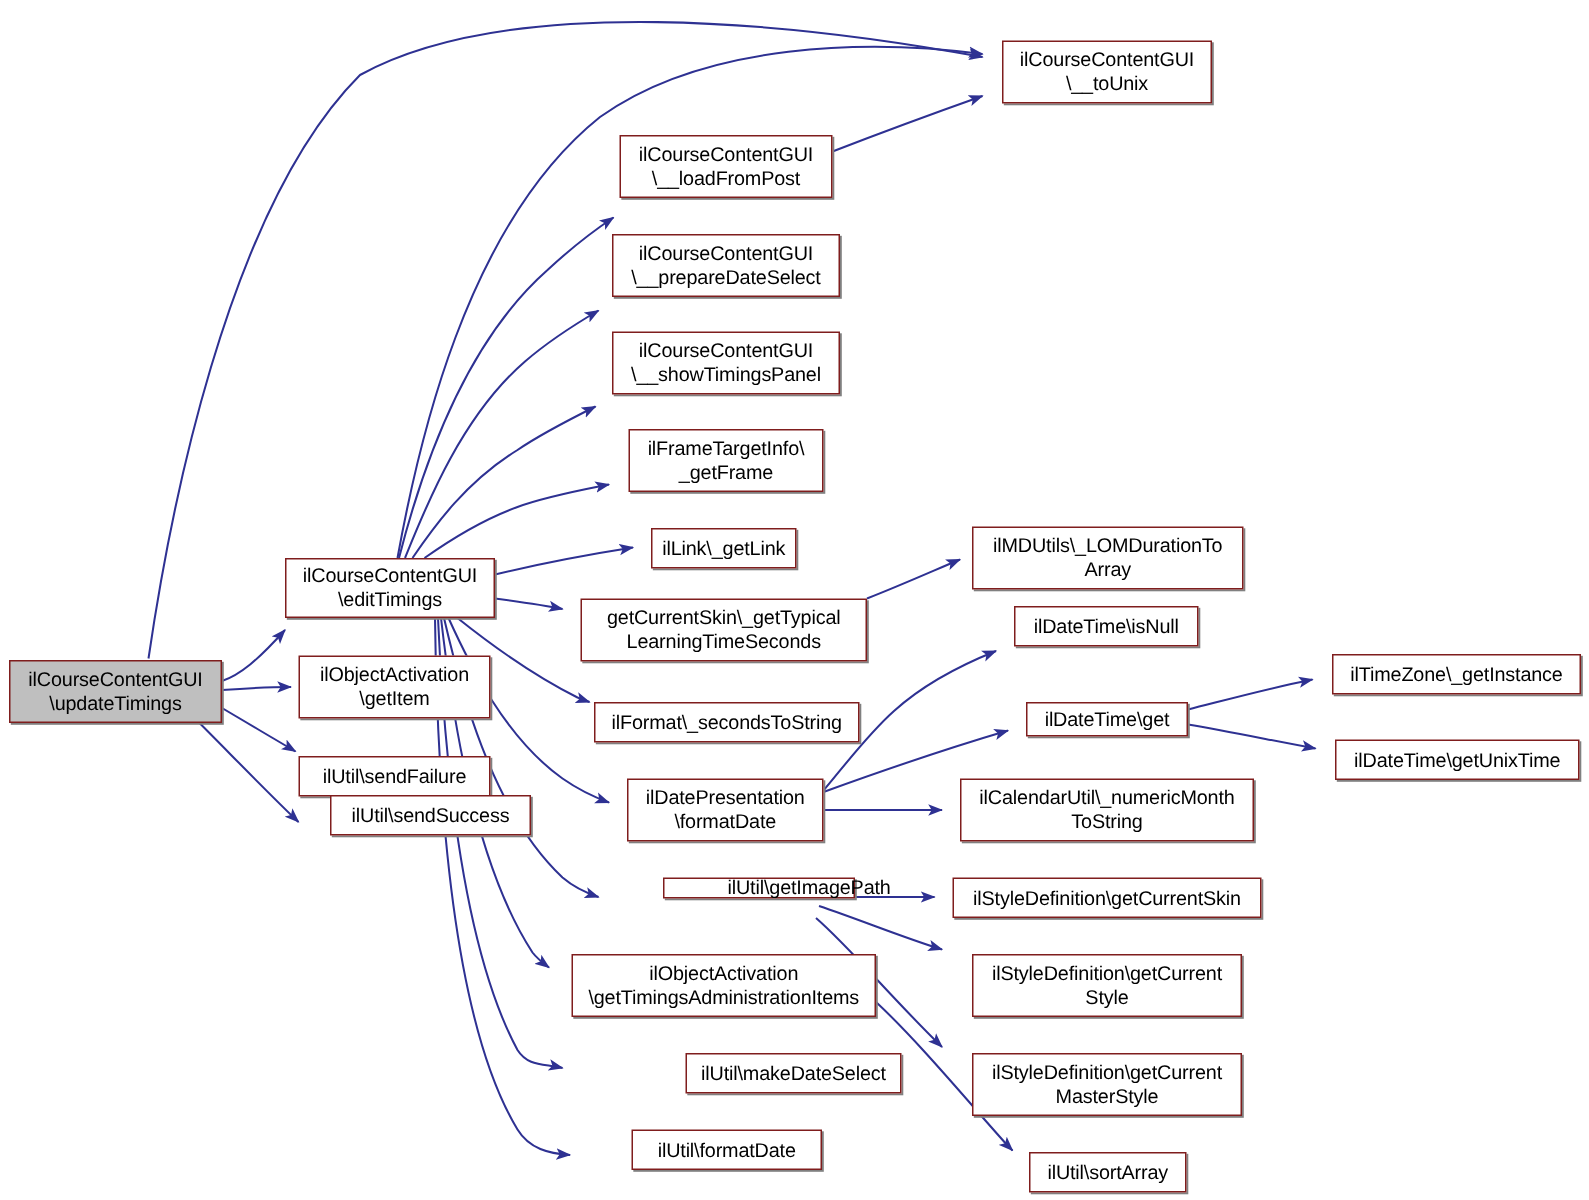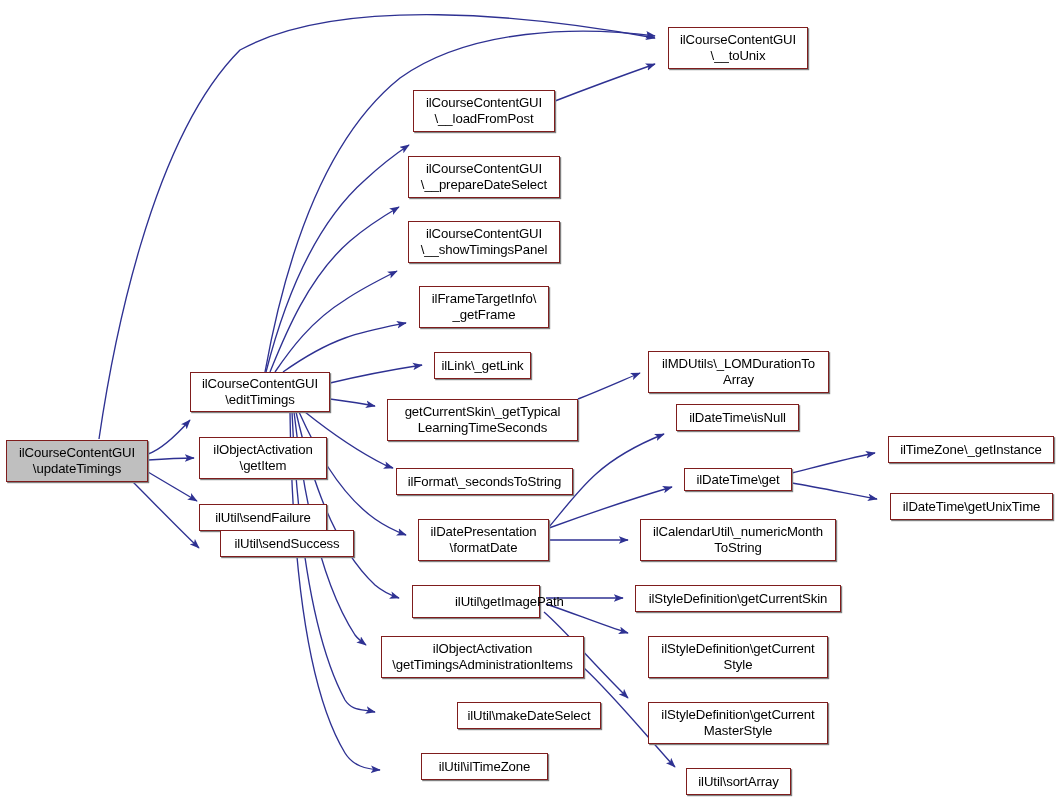--- a/index.html
+++ b/index.html
@@ -110,25 +110,25 @@
       <div class="node" style="left: 408px; top: 221px; width: 152px; height: 42px;"><span class="lbl">ilCourseContentGUI
 \__showTimingsPanel</span></div>
       <div class="node" style="left: 419px; top: 286px; width: 130px; height: 42px;"><span class="lbl">ilFrameTargetInfo\
 _getFrame</span></div>
       <div class="node" style="left: 434px; top: 352px; width: 97px; height: 27px;"><span class="lbl">ilLink\_getLink</span></div>
       <div class="node" style="left: 387px; top: 399px; width: 191px; height: 42px;"><span class="lbl">getCurrentSkin\_getTypical
 LearningTimeSeconds</span></div>
       <div class="node" style="left: 396px; top: 468px; width: 177px; height: 27px;"><span class="lbl">ilFormat\_secondsToString</span></div>
       <div class="node" style="left: 418px; top: 519px; width: 131px; height: 42px;"><span class="lbl">ilDatePresentation
 \formatDate</span></div>
-      <div class="node" style="left: 412px; top: 585px; width: 128px; height: 33px; padding-left: 45px;"><span class="lbl">ilUtil\getImagePath</span></div>
+      <div class="node" style="left: 442px; top: 585px; width: 128px; height: 14px; padding-left: 45px;"><span class="lbl">ilUtil\getImagePath</span></div>
       <div class="node" style="left: 381px; top: 636px; width: 203px; height: 42px;"><span class="lbl">ilObjectActivation
 \getTimingsAdministrationItems</span></div>
       <div class="node" style="left: 414px; top: 702px; width: 144px; height: 27px; margin-left: 43px;"><span class="lbl">ilUtil\makeDateSelect</span></div>
-      <div class="node" style="left: 421px; top: 753px; width: 127px; height: 27px;"><span class="lbl">ilUtil\ilTimeZone</span></div>
+      <div class="node" style="left: 421px; top: 753px; width: 127px; height: 27px;"><span class="lbl">ilUtil\formatDate</span></div>
       <div class="node" style="left: 648px; top: 351px; width: 181px; height: 42px;"><span class="lbl">ilMDUtils\_LOMDurationTo
 Array</span></div>
       <div class="node" style="left: 676px; top: 404px; width: 123px; height: 27px;"><span class="lbl">ilDateTime\isNull</span></div>
       <div class="node" style="left: 684px; top: 468px; width: 108px; height: 23px;"><span class="lbl">ilDateTime\get</span></div>
       <div class="node" style="left: 640px; top: 519px; width: 196px; height: 42px;"><span class="lbl">ilCalendarUtil\_numericMonth
 ToString</span></div>
       <div class="node" style="left: 635px; top: 585px; width: 206px; height: 27px;"><span class="lbl">ilStyleDefinition\getCurrentSkin</span></div>
       <div class="node" style="left: 648px; top: 636px; width: 180px; height: 42px;"><span class="lbl">ilStyleDefinition\getCurrent
 Style</span></div>
       <div class="node" style="left: 648px; top: 702px; width: 180px; height: 42px;"><span class="lbl">ilStyleDefinition\getCurrent

